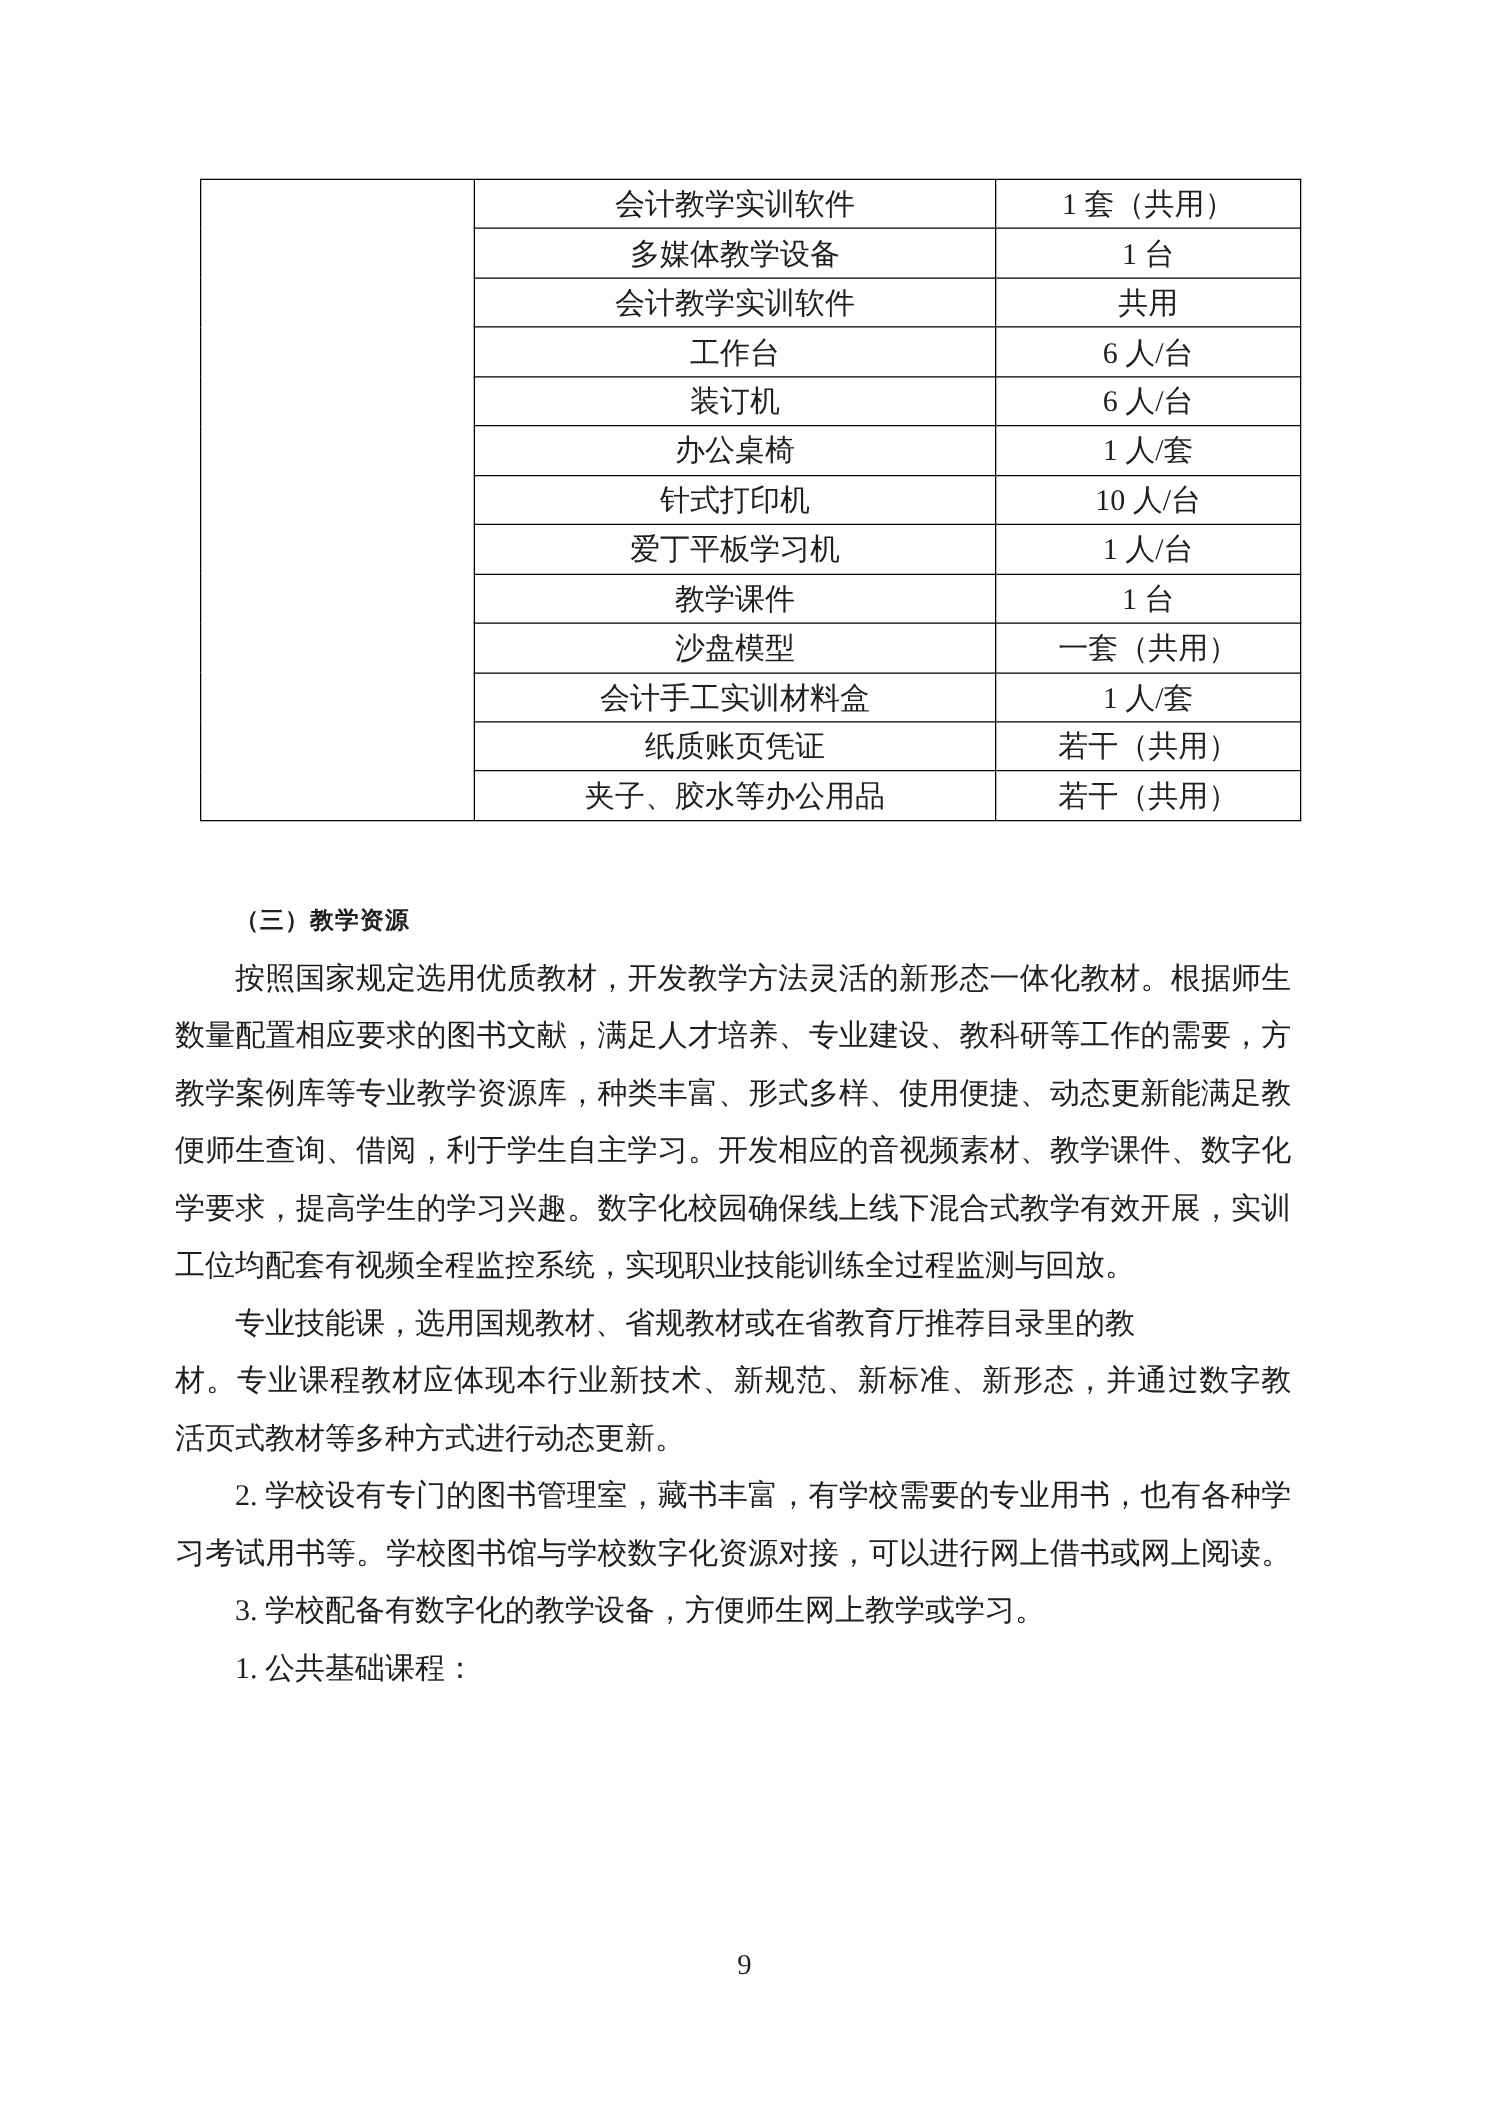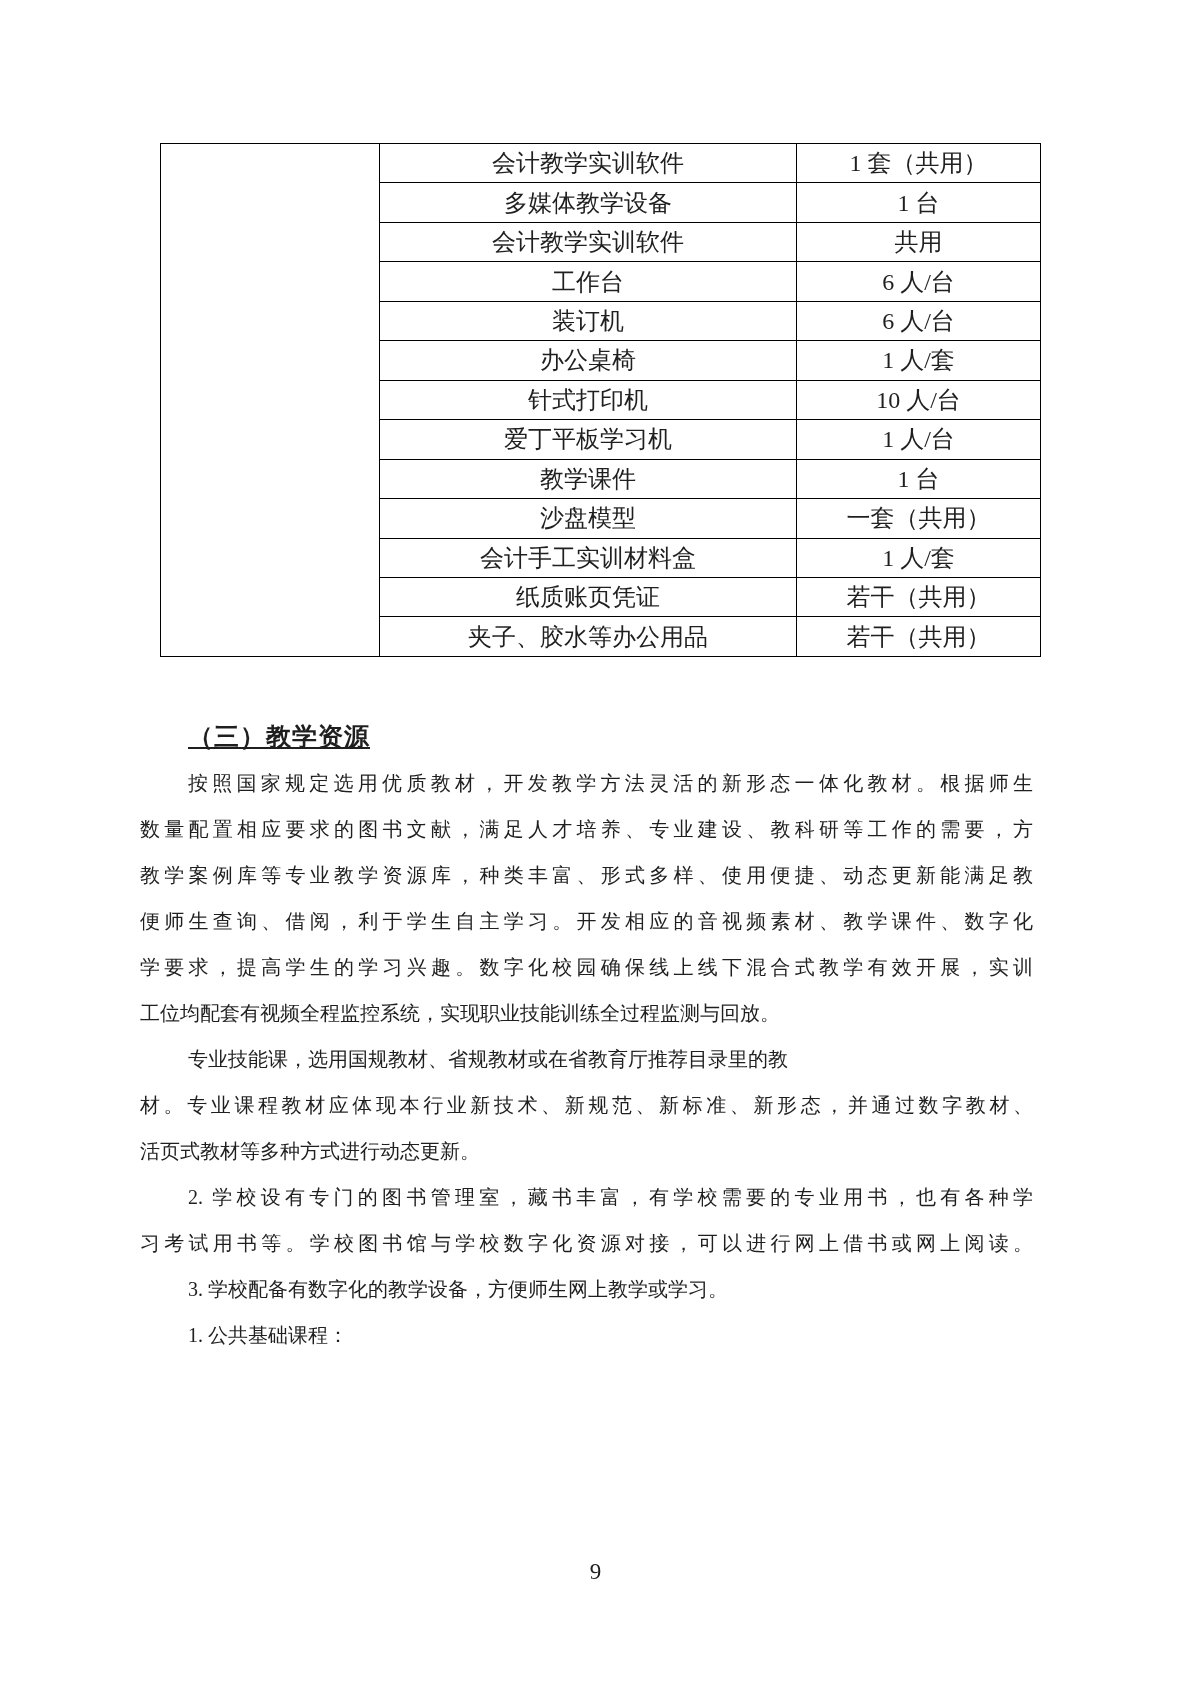--- a/index.html
+++ b/index.html
@@ -45,35 +45,34 @@
   .content {
     position: absolute;
     left: 140px;
     top: 714px;
     width: 893px;
   }
   .line {
     position: relative;
     height: 46px;
     line-height: 46px;
-    font-size: 20px;
+    font-size: 24px;
     white-space: nowrap;
     overflow: hidden;
   }
   .line.indent { padding-left: 48px; }
   .line.justify {
     white-space: normal;
     text-align: justify;
     text-align-last: justify;
   }
   .line.heading {
     font-weight: 700;
-    font-size: 25px;
+    font-size: 19px;
     letter-spacing: 1px;
-    text-decoration: underline;
   }
   .right-note {
     position: absolute;
     right: 6px;
     top: 0;
     height: 46px;
     line-height: 46px;
   }
 
   

